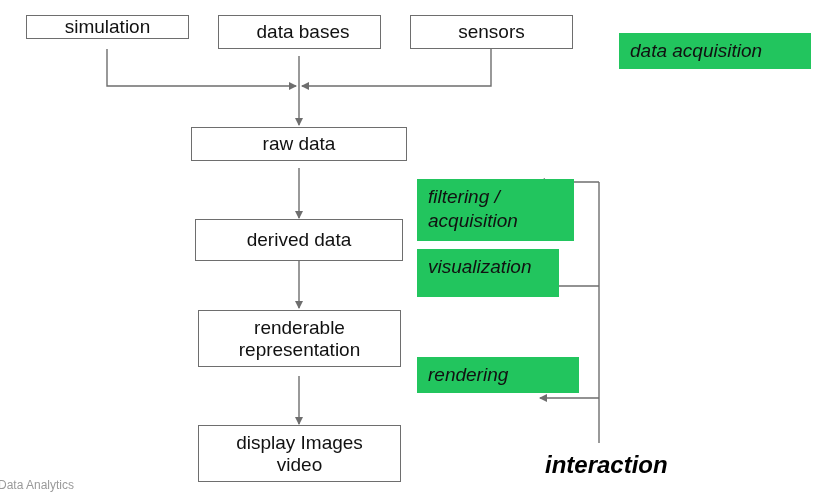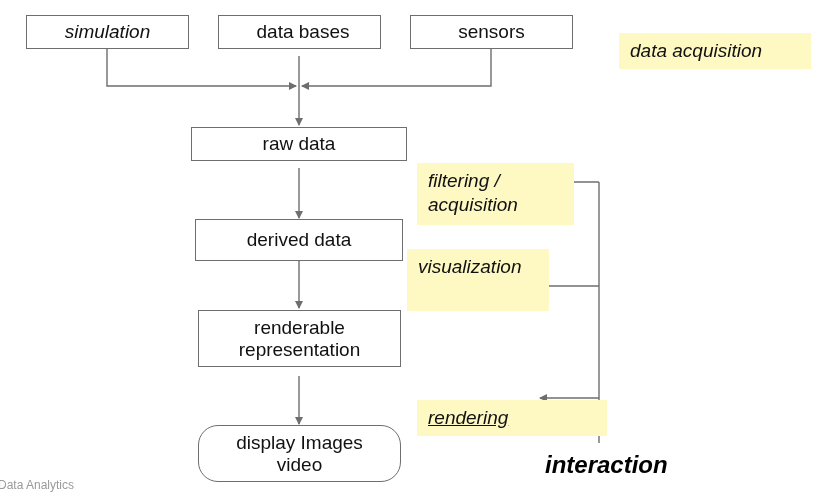--- a/index.html
+++ b/index.html
@@ -2,21 +2,21 @@
 <html><head>
 <meta charset="utf-8">
 <style>
   html, body { margin:0; padding:0; }
   body { width:832px; height:497px; position:relative; background:#ffffff; overflow:hidden;
          font-family:"Liberation Sans", sans-serif; }
   svg.lines { position:absolute; left:0; top:0; width:832px; height:497px; }
   .box { position:absolute; box-sizing:border-box; border:1px solid #6e6e6e; background:#fff;
          display:flex; align-items:center; justify-content:center; text-align:center;
          font-size:19px; line-height:22px; color:#111; }
-  .tag { position:absolute; box-sizing:border-box; background:#fef9c3;
+  .tag { position:absolute; box-sizing:border-box; background:#22c55e;
          font-style:italic; font-size:19px; line-height:24px; color:#111;
          padding:6px 0 0 11px; }
   .interaction { position:absolute; font-weight:bold; font-style:italic; font-size:24px; color:#000; }
   .footer { position:absolute; left:-2px; top:478px; font-size:12px; color:#9a9a9a; }
 </style>
 </head>
 <body>
 
 <svg class="lines">
   <defs>
@@ -31,21 +31,21 @@
     <line x1="299" y1="168" x2="299" y2="218" marker-end="url(#ah)"></line>
     <line x1="299" y1="258" x2="299" y2="308" marker-end="url(#ah)"></line>
     <line x1="299" y1="376" x2="299" y2="424" marker-end="url(#ah)"></line>
     <line x1="599" y1="182" x2="599" y2="443"></line>
     <line x1="599" y1="182" x2="538" y2="182" marker-end="url(#ah)"></line>
     <line x1="599" y1="286" x2="542" y2="286" marker-end="url(#ah)"></line>
     <line x1="599" y1="398" x2="540" y2="398" marker-end="url(#ah)"></line>
   </g>
 </svg>
 
-<div class="box" style="left:26px;top:15px;width:163px;height:34px;font-style:italic;">
+<div class="box" style="left:26px;top:15px;width:163px;height:24px;">
     <span>simulation</span>
   </div>
 <div class="box" style="left:218px;top:15px;width:163px;height:34px;padding-left:7px;">
     <span>data bases</span>
   </div>
 <div class="box" style="left:410px;top:15px;width:163px;height:34px;">
     <span>sensors</span>
   </div>
 
 <div class="tag" style="left:619px;top:33px;width:192px;height:36px;"><span>data acquisition</span></div>
@@ -53,29 +53,29 @@
 <div class="box" style="left:191px;top:127px;width:216px;height:34px;">
     <span>raw data</span>
   </div>
 <div class="box" style="left:195px;top:219px;width:208px;height:42px;">
     <span>derived data</span>
   </div>
 <div class="box" style="left:198px;top:310px;width:203px;height:57px;flex-direction:column;text-align:center;">
   <span>renderable</span>
   <span>representation</span>
 </div>
-<div class="box" style="left:198px;top:425px;width:203px;height:57px;flex-direction:column;border-radius:20px;">
+<div class="box" style="left:198px;top:425px;width:203px;height:57px;flex-direction:column;">
   <span>display Images</span>
   <span>video</span>
 </div>
 
-<div class="tag" style="left:417px;top:163px;width:157px;height:62px;">
+<div class="tag" style="left:417px;top:179px;width:157px;height:62px;">
   <div>filtering /</div>
   <div>acquisition</div>
 </div>
-<div class="tag" style="left:407px;top:249px;width:142px;height:62px;">
+<div class="tag" style="left:417px;top:249px;width:142px;height:48px;">
   <div>visualization</div>
 </div>
-<div class="tag" style="left:417px;top:400px;width:190px;height:36px;text-decoration:underline;"><span>rendering</span></div>
+<div class="tag" style="left:417px;top:357px;width:162px;height:36px;"><span>rendering</span></div>
 
 <div class="interaction" style="left:545px;top:451px;">interaction</div>
 
 <div class="footer">Data Analytics</div>
 
 </body></html>

